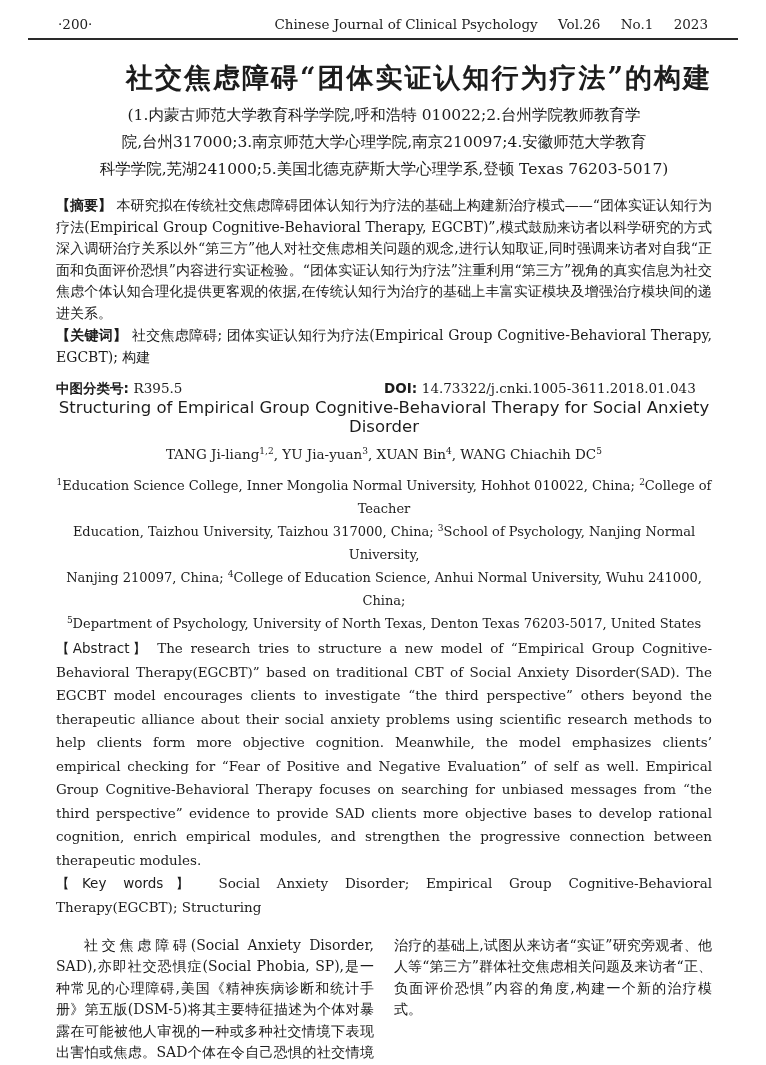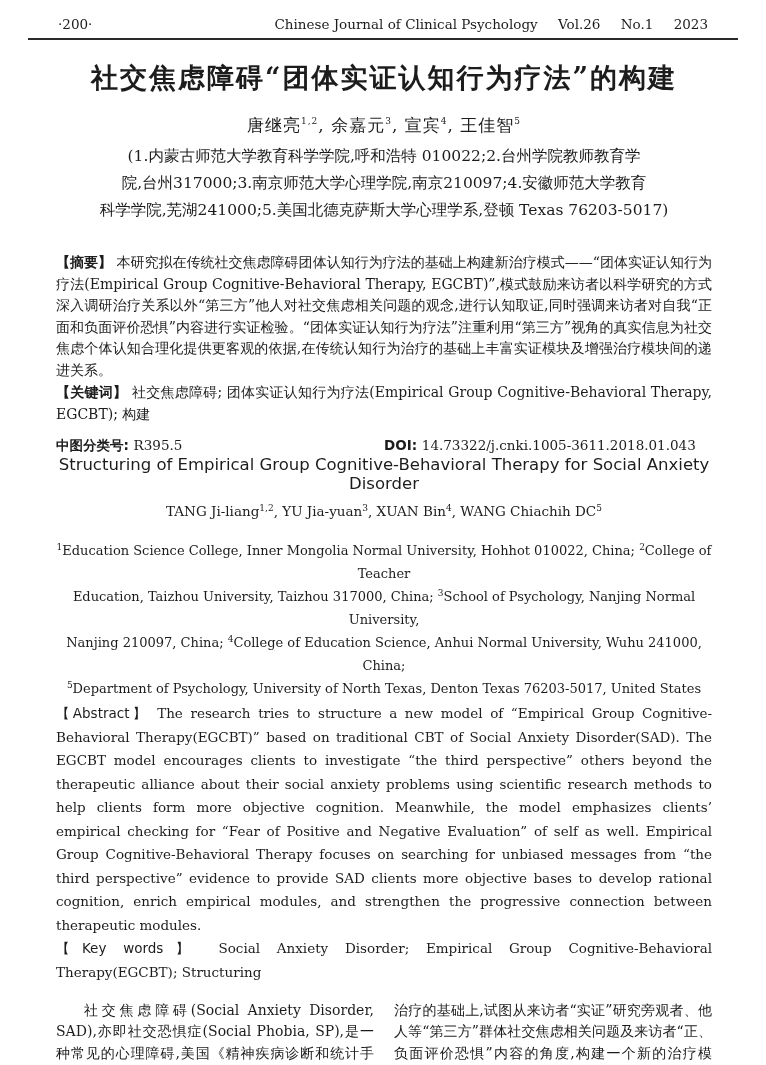--- a/index.html
+++ b/index.html
@@ -15,38 +15,38 @@
     display:flex; justify-content:space-between; align-items:flex-end;
     margin:0 28px; padding:16px 30px 6px 30px;
     border-bottom:2.5px solid #2a2a2a;
     font-size:13.5px;
   }
   .journal-info span { margin-left:16px; }
   .journal-info .jname { margin-left:0; }
   
   .content { padding:0 54px 0 56px; }
   .title-zh {
-    text-align:center; font-size:27px; font-weight:bold; letter-spacing:2px;
+    text-align:right; font-size:27px; font-weight:bold; letter-spacing:2px;
     margin-top:20px;
     font-family:"DejaVu Serif","Liberation Serif",serif;
   }
   .authors-zh { text-align:center; font-size:17px; margin-top:18px; letter-spacing:1px; }
   .aff-zh { text-align:center; font-size:15.5px; line-height:27px; margin-top:6px; }
-  .abs-block { margin-top:28px; font-size:14px; line-height:21.5px; text-align:justify; }
+  .abs-block { margin-top:12px; font-size:14px; line-height:21.5px; text-align:justify; }
   .label-zh { font-weight:bold; font-family:"DejaVu Sans","Liberation Sans",sans-serif; }
   .kw-block { margin-top:1px; font-size:14px; line-height:21.5px; text-align:justify; }
   .clc-row { display:flex; margin-top:12px; font-size:13.5px; }
   .clc-row .half { width:50%; }
   .clc-row .lab { font-weight:bold; font-family:"DejaVu Sans","Liberation Sans",sans-serif; }
   .title-en {
     text-align:center; font-size:16.5px; margin-top:0;
     font-family:"DejaVu Sans","Liberation Sans",sans-serif;
   }
   .authors-en { text-align:center; font-size:13.5px; margin-top:10px; }
-  .aff-en { text-align:center; font-size:13px; line-height:23px; margin-top:20px; }
+  .aff-en { text-align:center; font-size:13px; line-height:23px; margin-top:12px; }
   .abs-en { margin-top:2px; font-size:13.5px; line-height:23.5px; text-align:justify; }
   .label-en { font-family:"DejaVu Sans","Liberation Sans",sans-serif; font-weight:normal; }
   .kw-en { font-size:13.5px; line-height:23.5px; text-align:justify; }
   
   .body-cols {
     display:flex; gap:20px; margin-top:16px; height:404px; overflow:hidden;
   }
   .col { width:319px; font-size:14px; line-height:21.4px; text-align:justify; }
   .col-left { display:flex; flex-direction:column; }
   .indent { text-indent:2em; }
@@ -62,21 +62,20 @@
       <span class="jname">Chinese Journal of Clinical Psychology</span>
       <span>Vol.26</span>
       <span>No.1</span>
       <span>2023</span>
     </span>
   </div>
 
   <div class="content">
 
     <h1 class="title-zh">社交焦虑障碍“团体实证认知行为疗法”的构建</h1>
-    <div class="authors-zh">唐继亮<sup>1,2</sup>, 余嘉元<sup>3</sup>, 宣宾<sup>4</sup>, 王佳智<sup>5</sup></div>
     <div class="aff-zh">
       <div>(1.内蒙古师范大学教育科学学院,呼和浩特 010022;2.台州学院教师教育学</div>
       <div>院,台州317000;3.南京师范大学心理学院,南京210097;4.安徽师范大学教育</div>
       <div>科学学院,芜湖241000;5.美国北德克萨斯大学心理学系,登顿 Texas 76203-5017)</div>
     </div>
 
     <div class="abs-block">
       <span class="label-zh">【摘要】</span>
       <span>本研究拟在传统社交焦虑障碍团体认知行为疗法的基础上构建新治疗模式——“团体实证认知行为疗法(Empirical Group Cognitive-Behavioral Therapy, EGCBT)”,模式鼓励来访者以科学研究的方式深入调研治疗关系以外“第三方”他人对社交焦虑相关问题的观念,进行认知取证,同时强调来访者对自我“正面和负面评价恐惧”内容进行实证检验。“团体实证认知行为疗法”注重利用“第三方”视角的真实信息为社交焦虑个体认知合理化提供更客观的依据,在传统认知行为治疗的基础上丰富实证模块及增强治疗模块间的递进关系。</span>
     </div>

